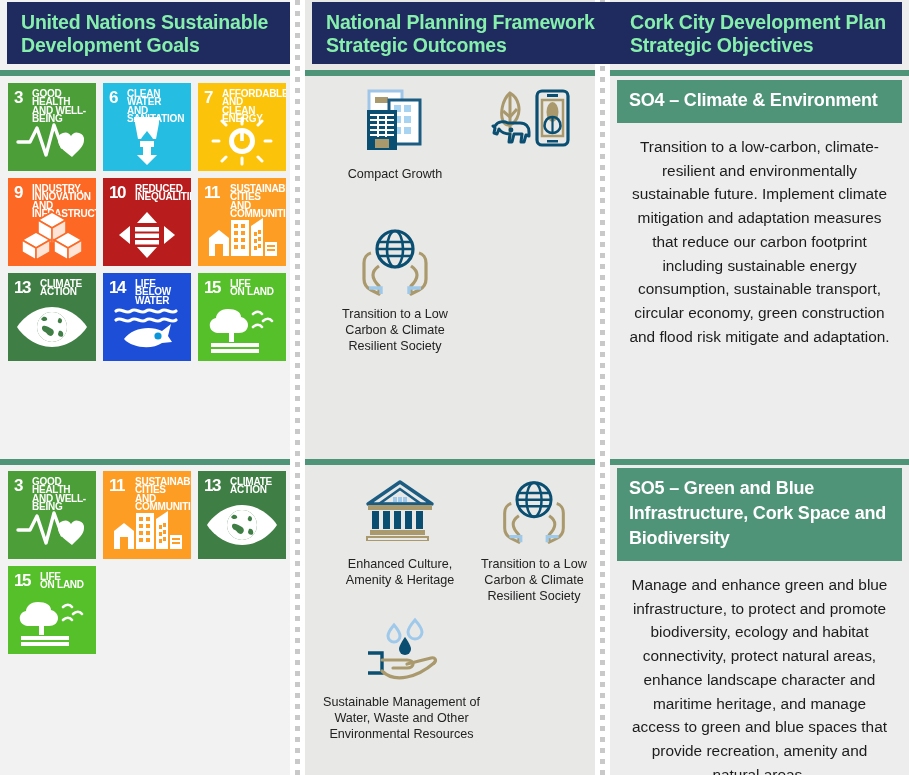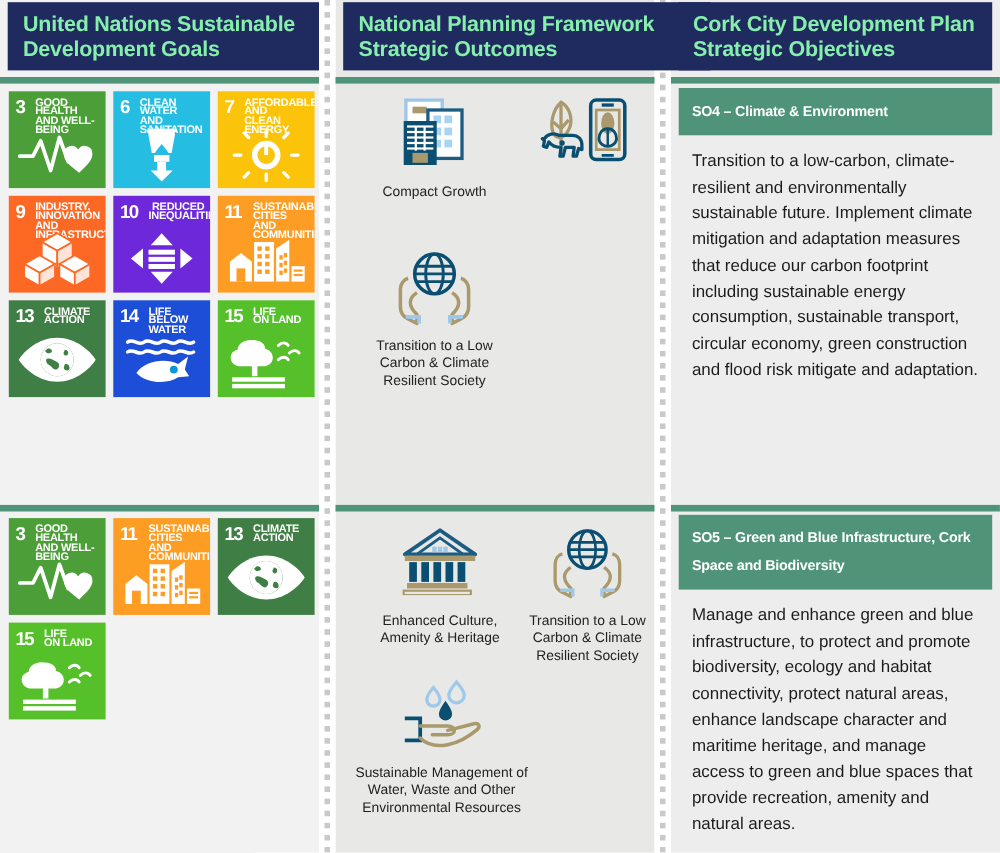--- a/index.html
+++ b/index.html
@@ -68,24 +68,24 @@
   .sdg .glyph svg{display:block;margin:0 auto;}
 
   
   .npf{position:absolute;left:305px;width:290px;margin-left:12px;}
   .npf-item{position:absolute;text-align:center;}
   .npf-icon{height:80px;display:flex;align-items:center;justify-content:center;}
   .npf-label{font-size:12.6px;line-height:16px;color:#222222;margin-top:4px;}
 
   
   .so{position:absolute;left:617px;width:285px;box-sizing:border-box;}
-  .so-head{background:#4f9478;color:#fff;font-size:13px;font-weight:bold;
+  .so-head{background:#4f9478;color:#fff;font-size:18px;font-weight:bold;
            line-height:25px;padding:8px 12px 10px 12px;letter-spacing:-0.2px;}
   .so-body{font-size:15.4px;line-height:23.7px;color:#1c1c1c;
-           padding:12px 12px 10px 12px;}
+           padding:12px 12px 10px 12px;text-align:center;}
 </style>
 </head>
 <body>
 
 <div class="page">
 
   <div class="col-bg c1"></div>
   <div class="col-bg c2"></div>
   <div class="col-bg c3"></div>
 
@@ -169,21 +169,21 @@
               <path d="M17 22l14 8-14 8-14-8z"></path>
               <path d="M3 30v12l14 8V38z"></path>
               <path d="M31 30v12l-14 8V38z" opacity="0.82"></path>
               <path d="M49 22l14 8-14 8-14-8z"></path>
               <path d="M35 30v12l14 8V38z"></path>
               <path d="M63 30v12l-14 8V38z" opacity="0.82"></path>
             </g>
           </svg>
         </span>
       </div>
-      <div class="sdg" style="background: #6d28d9; text-align: center;">
+      <div class="sdg" style="background: #b91c1c;">
         <span class="num wide">10</span>
         <span class="lbl off2">Reduced
 Inequalities</span>
         <span class="glyph">
           <svg width="72" height="50" viewBox="0 0 72 50">
             <path d="M36 2l10 11H26z" fill="#fff"></path>
             <path d="M36 48L26 37h20z" fill="#fff"></path>
             <path d="M8 25l11-9v18z" fill="#fff"></path>
             <path d="M64 25l-11-9v18z" fill="#fff"></path>
             <g fill="#fff">

